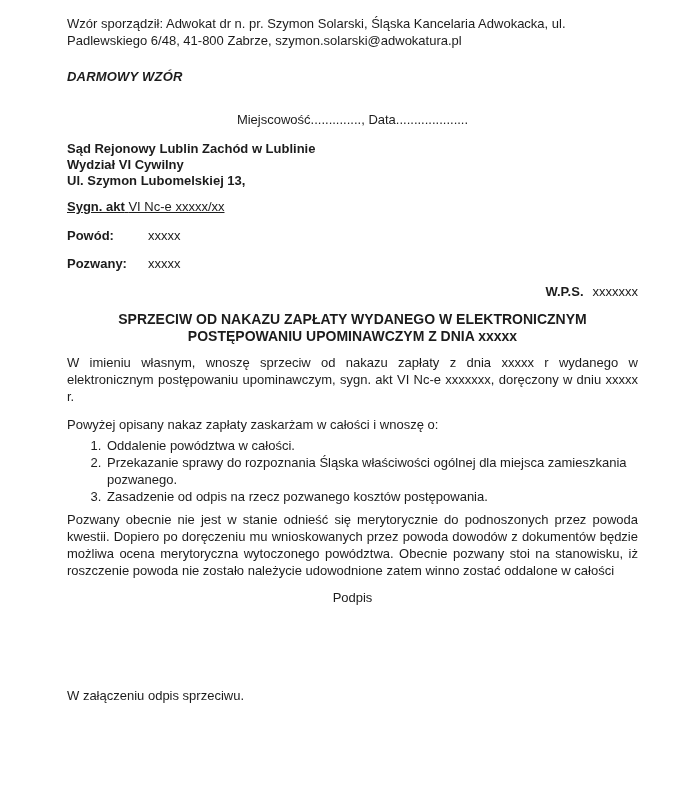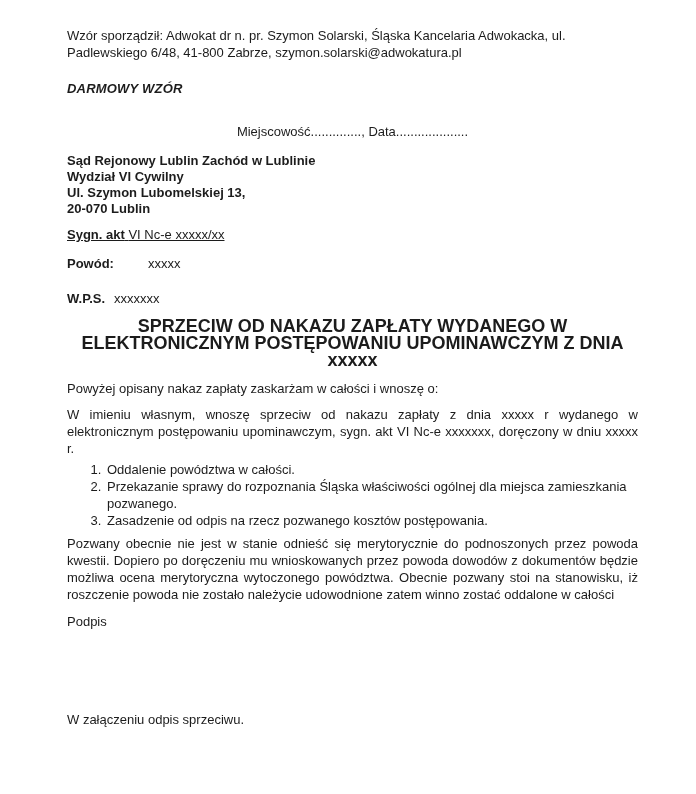--- a/index.html
+++ b/index.html
@@ -1,21 +1,21 @@
 <!DOCTYPE html>
 <html lang="pl"><head>
 <meta charset="utf-8">
 <style>
   * { box-sizing: border-box; }
   html, body { margin: 0; padding: 0; background: #ffffff; }
   .page {
     width: 696px;
     height: 794px;
     margin: 0 auto;
-    padding: 27px 58px 0 67px;
+    padding: 15px 58px 0 67px;
     background: #ffffff;
     color: #1c1c1c;
     font-family: "Liberation Sans", "DejaVu Sans", sans-serif;
     font-size: 13px;
     line-height: 17px;
     overflow: hidden;
   }
   p { margin: 0; }
   .author-header { text-align: left; }
   .watermark {
@@ -34,79 +34,81 @@
   .case-line { margin-top: 9px; }
   .case-line .underlined { text-decoration: underline; }
   .case-label { font-weight: bold; }
   .party-row { margin-top: 12px; }
   .party-row.second { margin-top: 11px; }
   .party-label {
     display: inline-block;
     width: 81px;
     font-weight: bold;
   }
-  .wps-row { margin-top: 18px; }
+  .wps-row { margin-top: 11px; text-align: right; }
   .wps-label { font-weight: bold; margin-right: 9px; }
   .doc-title {
     margin: 11px 0 0 0;
-    font-size: 18px;
+    font-size: 14px;
     line-height: 17px;
     font-weight: bold;
     text-align: center;
   }
   .para { margin-top: 11px; }
   .justified { text-align: justify; }
   .para-intro { margin-top: 9px; }
   .para-request { margin-top: 11px; }
   .motions-list {
     margin: 4px 0 0 0;
     padding: 0 0 0 38px;
     line-height: 17px;
   }
   .motions-list li { padding-left: 2px; }
   .para-justification { margin-top: 6px; }
-  .signature-line { margin-top: 10px; text-align: left; }
+  .signature-line { margin-top: 10px; text-align: center; }
   .attachment-line { margin-top: 81px; }
 </style>
 </head>
 <body>
 
 <div class="page">
 
   <p class="author-header">Wzór sporządził: Adwokat dr n. pr. Szymon Solarski, Śląska Kancelaria Adwokacka, ul. Padlewskiego 6/48, 41-800 Zabrze, szymon.solarski@adwokatura.pl</p>
 
   <p class="watermark">DARMOWY WZÓR</p>
 
   <p class="place-date">Miejscowość.............., Data....................</p>
 
   <div class="court-block">
     <div>Sąd Rejonowy Lublin Zachód w Lublinie</div>
     <div>Wydział VI Cywilny</div>
     <div>Ul. Szymon Lubomelskiej 13,</div>
-    <div>20-070 Lublin</div>
   </div>
 
   <p class="case-line">
     <span class="underlined"><span class="case-label">Sygn. akt</span> <span>VI Nc-e xxxxx/xx</span></span>
   </p>
 
   <p class="party-row">
     <span class="party-label">Powód:</span><span>xxxxx</span>
   </p>
 
+  <p class="party-row second">
+    <span class="party-label">Pozwany:</span><span>xxxxx</span>
+  </p>
 
   <p class="wps-row">
     <span class="wps-label">W.P.S.</span><span>xxxxxxx</span>
   </p>
 
   <h1 class="doc-title">SPRZECIW OD NAKAZU ZAPŁATY WYDANEGO W ELEKTRONICZNYM POSTĘPOWANIU UPOMINAWCZYM Z DNIA xxxxx</h1>
 
+  <p class="para para-intro justified">W imieniu własnym, wnoszę sprzeciw od nakazu zapłaty z dnia xxxxx r wydanego w elektronicznym postępowaniu upominawczym, sygn. akt VI Nc-e xxxxxxx, doręczony w dniu xxxxx r.</p>
+
   <p class="para para-request">Powyżej opisany nakaz zapłaty zaskarżam w całości i wnoszę o:</p>
-
-  <p class="para para-intro justified">W imieniu własnym, wnoszę sprzeciw od nakazu zapłaty z dnia xxxxx r wydanego w elektronicznym postępowaniu upominawczym, sygn. akt VI Nc-e xxxxxxx, doręczony w dniu xxxxx r.</p>
 
   <ol class="motions-list">
     <li>Oddalenie powództwa w całości.</li>
     <li>Przekazanie sprawy do rozpoznania Śląska właściwości ogólnej dla miejsca zamieszkania pozwanego.</li>
     <li>Zasadzenie od odpis na rzecz pozwanego kosztów postępowania.</li>
   </ol>
 
   <p class="para para-justification justified">Pozwany obecnie nie jest w stanie odnieść się merytorycznie do podnoszonych przez powoda kwestii. Dopiero po doręczeniu mu wnioskowanych przez powoda dowodów z dokumentów będzie możliwa ocena merytoryczna wytoczonego powództwa. Obecnie pozwany stoi na stanowisku, iż roszczenie powoda nie zostało należycie udowodnione zatem winno zostać oddalone w całości</p>
 
   <p class="signature-line">Podpis</p>

